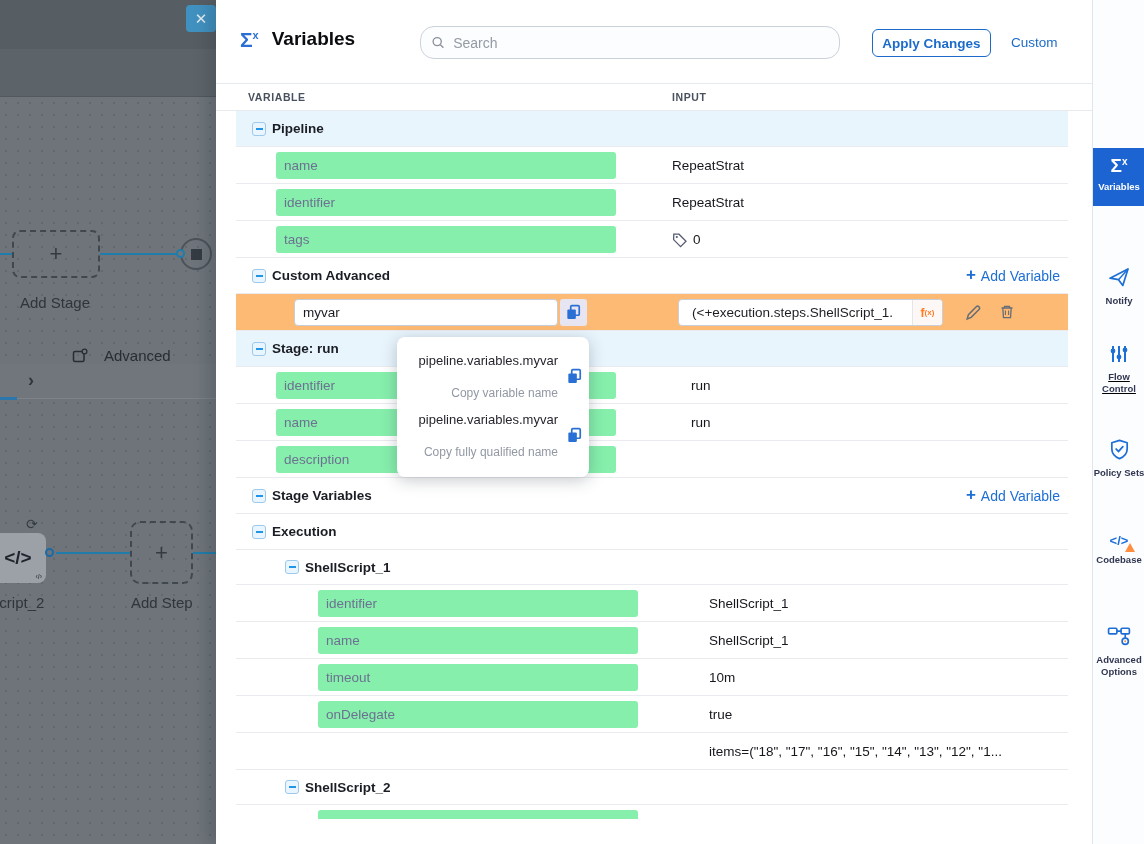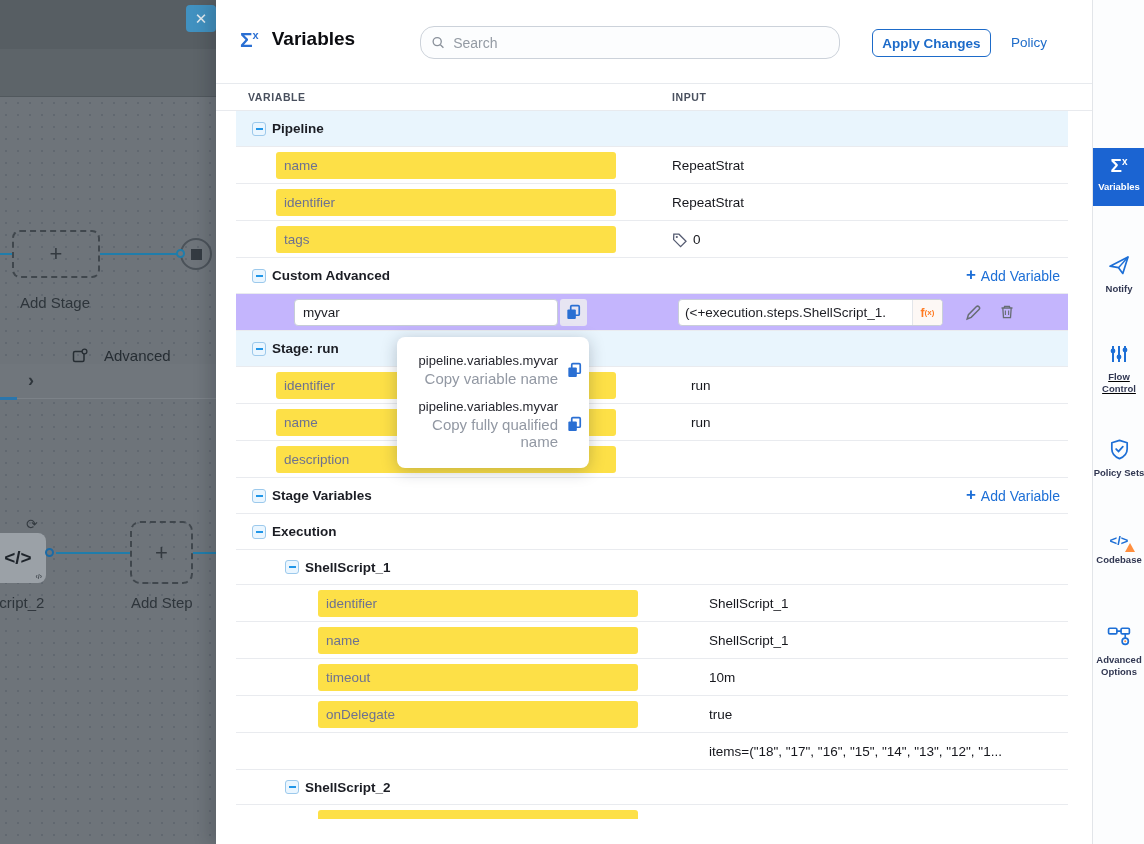--- a/index.html
+++ b/index.html
@@ -46,59 +46,59 @@
   .apply-btn{position:absolute;left:656px;top:29px;width:119px;height:28px;border:1.5px solid #1d6bc9;border-radius:6px;
     background:#fff;color:#1d6bc9;font-size:13.5px;font-weight:bold;display:flex;align-items:center;justify-content:center;cursor:pointer;}
   .discard-link{position:absolute;left:795px;top:35px;color:#1d6bc9;font-size:13.5px;cursor:pointer;}
 
   .col-head{position:relative;height:27px;border-bottom:1px solid #e8eaee;}
   .col-head span{position:absolute;top:7px;font-size:10.5px;font-weight:bold;color:#49505e;letter-spacing:.6px;}
   .col-var{left:32px;} .col-input{left:456px;}
 
   .rows{margin:0 24px 0 20px;}
   .row{position:relative;border-bottom:1px solid #e9ebef;}
-  .row.section{height:36px;} .row.subsection{height:35px;} .row.kv{height:37px;} .row.custom{height:37px;background:#c4b5fd;}
+  .row.section{height:36px;} .row.subsection{height:35px;} .row.kv{height:37px;} .row.custom{height:37px;background:#fdba74;}
   .row.hl{background:#e9f5fd;}
   .row.partial{height:14px;overflow:hidden;border-bottom:0;}
   .minus{position:absolute;top:50%;margin-top:-7px;width:14px;height:14px;border:1px solid #9cc9ec;background:#eaf6ff;border-radius:3px;
     display:flex;align-items:center;justify-content:center;cursor:pointer;}
   .minus i{display:block;width:7px;height:2px;background:#2196e8;}
   .row.section .minus{left:16px;} .row.subsection .minus{left:49px;}
   .sec-label{position:absolute;top:0;line-height:35px;font-size:13.5px;font-weight:bold;color:#1b1d24;text-align:center;}
   .row.section .sec-label{left:36px;line-height:36px;} .row.subsection .sec-label{left:69px;}
-  .chip{position:absolute;top:5px;height:27px;background:#fde047;border-radius:3px;line-height:27px;
+  .chip{position:absolute;top:5px;height:27px;background:#86efac;border-radius:3px;line-height:27px;
     padding-left:8px;font-size:13.5px;color:#6d7191;}
   .row.d1 .chip,.row.d2 .chip{left:40px;width:340px;}
   .row.d3 .chip{left:82px;width:320px;}
   .val{position:absolute;top:0;line-height:37px;font-size:13.5px;color:#16171d;white-space:nowrap;display:flex;align-items:center;gap:5px;height:37px;}
   .row.d1 .val{left:436px;} .row.d2 .val{left:455px;} .row.d3 .val{left:473px;}
   .addvar{position:absolute;right:8px;top:0;height:100%;display:flex;align-items:center;gap:5px;color:#1d6fd6;font-size:14px;cursor:pointer;}
   .addvar .plus{font-size:17px;font-weight:bold;margin-top:-2px;}
 
   
   .cv-input{position:absolute;left:58px;top:5px;width:264px;height:27px;border:1px solid #c6cdd6;border-radius:4px;
     background:#fff;font-size:13.5px;color:#1d1e24;padding:0 8px;outline:none;font-family:inherit;}
   .cv-copy{position:absolute;left:324px;top:5px;width:27px;height:27px;background:#e7e5f2;border-radius:3px;
     display:flex;align-items:center;justify-content:center;cursor:pointer;}
   .cv-valbox{position:absolute;left:442px;top:5px;width:265px;height:27px;border:1px solid #c9cfd8;border-radius:4px;background:#fff;
     display:flex;align-items:center;overflow:hidden;cursor:text;}
-  .cv-valtext{flex:1;font-size:13.5px;color:#1d1e24;padding:0 6px;white-space:nowrap;overflow:hidden;}
+  .cv-valtext{flex:1;font-size:13.5px;color:#1d1e24;padding:0 13px;white-space:nowrap;overflow:hidden;}
   .fx{width:30px;height:100%;border-left:1px solid #e3e6ea;background:#fdf8f5;color:#ff7a21;font-size:12px;font-weight:bold;
     display:flex;align-items:center;justify-content:center;cursor:pointer;}
   .fx sub{font-size:8px;}
   .rowicon{position:absolute;top:9px;width:19px;height:19px;cursor:pointer;}
   .ic-pencil{left:728px;} .ic-trash{left:762px;}
 
   
   .popover{position:absolute;left:397px;top:337px;width:192px;background:#fff;border-radius:8px;z-index:50;
     box-shadow:0 3px 16px rgba(25,35,50,.25);padding:10px 4px 12px;}
   .pop-item{display:flex;align-items:center;justify-content:flex-end;gap:8px;padding:6px 2px;cursor:pointer;}
   .pop-txt{text-align:right;}
   .pop-name{font-size:13px;color:#25262e;}
-  .pop-action{font-size:15px;color:#9298a3;margin-top:2px;}
+  .pop-action{font-size:12px;color:#9298a3;margin-top:18px;}
 
   
   .sidebar{position:absolute;left:1092px;top:0;width:52px;height:844px;background:#fcfdfe;border-left:1px solid #e2e5e9;}
   .sb-item{position:absolute;left:0;width:52px;display:flex;flex-direction:column;align-items:center;gap:6px;cursor:pointer;padding-top:10px;}
   .sb-item .lbl{font-size:9.5px;font-weight:bold;color:#313752;text-align:center;line-height:1.25;width:56px;}
   .sb-item.active{background:#1b64d2;height:58px;padding-top:8px;}
   .sb-item.active .lbl{color:#fff;}
   .sb-sigma{color:#1d6fd6;font-weight:bold;font-size:19px;line-height:1;}
   .sb-item.active .sb-sigma{color:#fff;}
   .sb-sigma sup{font-size:10px;}
@@ -153,21 +153,21 @@
         <span class="dr-title">Variables</span>
       </div>
       <div class="search-box">
         <svg width="15" height="15" viewBox="0 0 16 16">
           <circle cx="7" cy="7" r="4.6" fill="none" stroke="#8a919b" stroke-width="1.5"></circle>
           <line x1="10.6" y1="10.6" x2="14" y2="14" stroke="#8a919b" stroke-width="1.5"></line>
         </svg>
         <input type="text" placeholder="Search" style="">
       </div>
       <div class="apply-btn">Apply Changes</div>
-      <div class="discard-link">Policy</div>
+      <div class="discard-link">Custom</div>
     </div>
     <div class="col-head">
       <span class="col-var">VARIABLE</span>
       <span class="col-input">INPUT</span>
     </div>
     <div class="rows" id="var-rows">
         <div class="row section hl">
           <span class="minus">
             <i></i>
           </span>
@@ -344,21 +344,21 @@
       </div>
     </div>
 
   <div class="sidebar" id="sidebar">
       <div class="sb-item active" style="top: 148px;">
         <span style="display:flex">
           <span class="sb-sigma">Σ<sup>x</sup></span>
         </span>
         <span class="lbl">Variables</span>
       </div>
-      <div class="sb-item" style="top: 243px;">
+      <div class="sb-item" style="top: 255px;">
         <span style="display:flex">
           <svg width="24" height="24" viewBox="0 0 24 24">
             <path d="M3 13.2 21 4l-5.2 16.5-4.3-5.8L3 13.2Z" fill="none" stroke="#1d6fd6" stroke-width="1.7" stroke-linejoin="round"></path>
             <path d="M11.5 14.7 21 4" stroke="#1d6fd6" stroke-width="1.4"></path>
           </svg>
         </span>
         <span class="lbl">Notify</span>
       </div>
       <div class="sb-item" style="top: 333px; text-decoration: underline;">
         <span style="display:flex">

